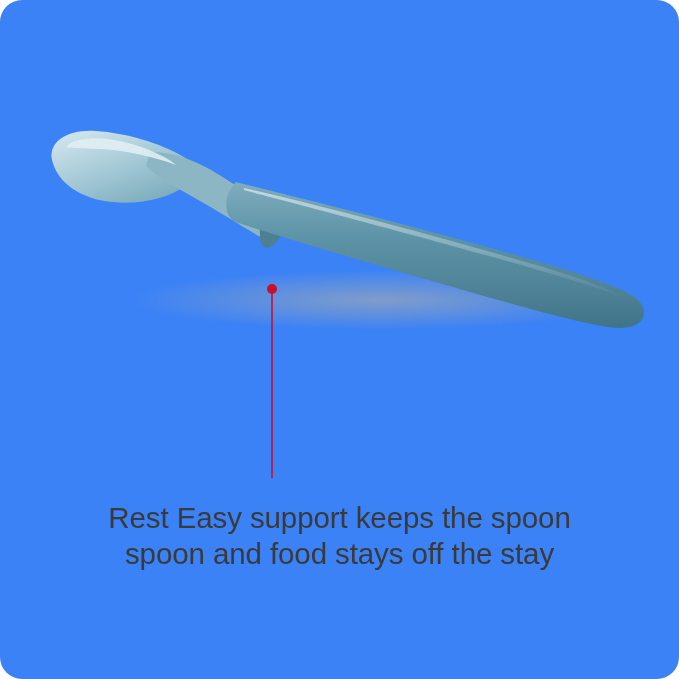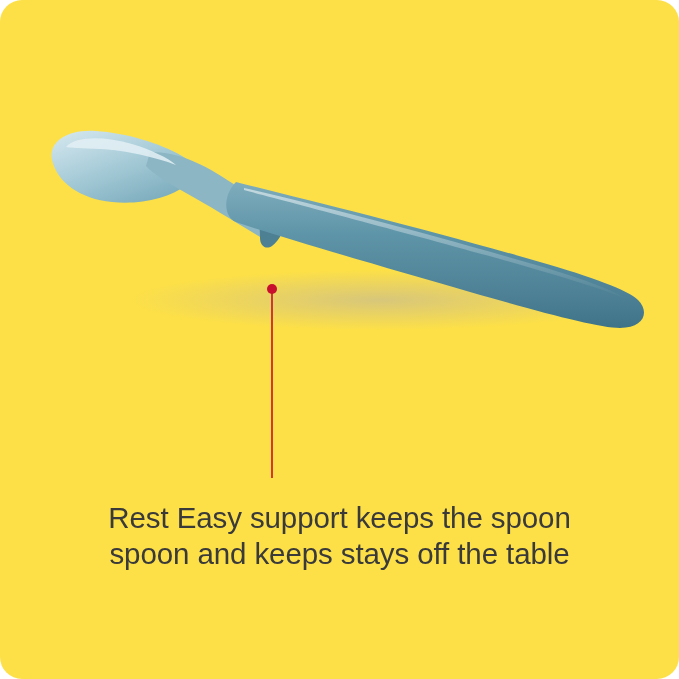--- a/index.html
+++ b/index.html
@@ -10,21 +10,21 @@
   body {
     width: 679px;
     height: 679px;
     font-family: "Liberation Sans", sans-serif;
     overflow: hidden;
   }
   .product-card {
     position: relative;
     width: 679px;
     height: 679px;
-    background: #fde047;
+    background: #3b82f6;
     border-radius: 22px;
     overflow: hidden;
   }
   .product-stage {
     position: absolute;
     left: 0;
     top: 0;
     width: 679px;
     height: 679px;
   }
@@ -116,16 +116,16 @@
     </svg>
 
     <svg class="callout-layer" viewBox="0 0 679 679" xmlns="http://www.w3.org/2000/svg">
       <line x1="272" y1="292" x2="272" y2="478" stroke="#c8102e" stroke-width="1.6"></line>
       <circle cx="272" cy="289" r="5" fill="#c8102e"></circle>
     </svg>
   </div>
 
   <div class="caption-block">
     <span class="caption-line">Rest Easy support keeps the spoon</span>
-    <span class="caption-line">spoon and keeps stays off the table</span>
+    <span class="caption-line">spoon and food stays off the stay</span>
   </div>
 
 </div>
 
 </body></html>

